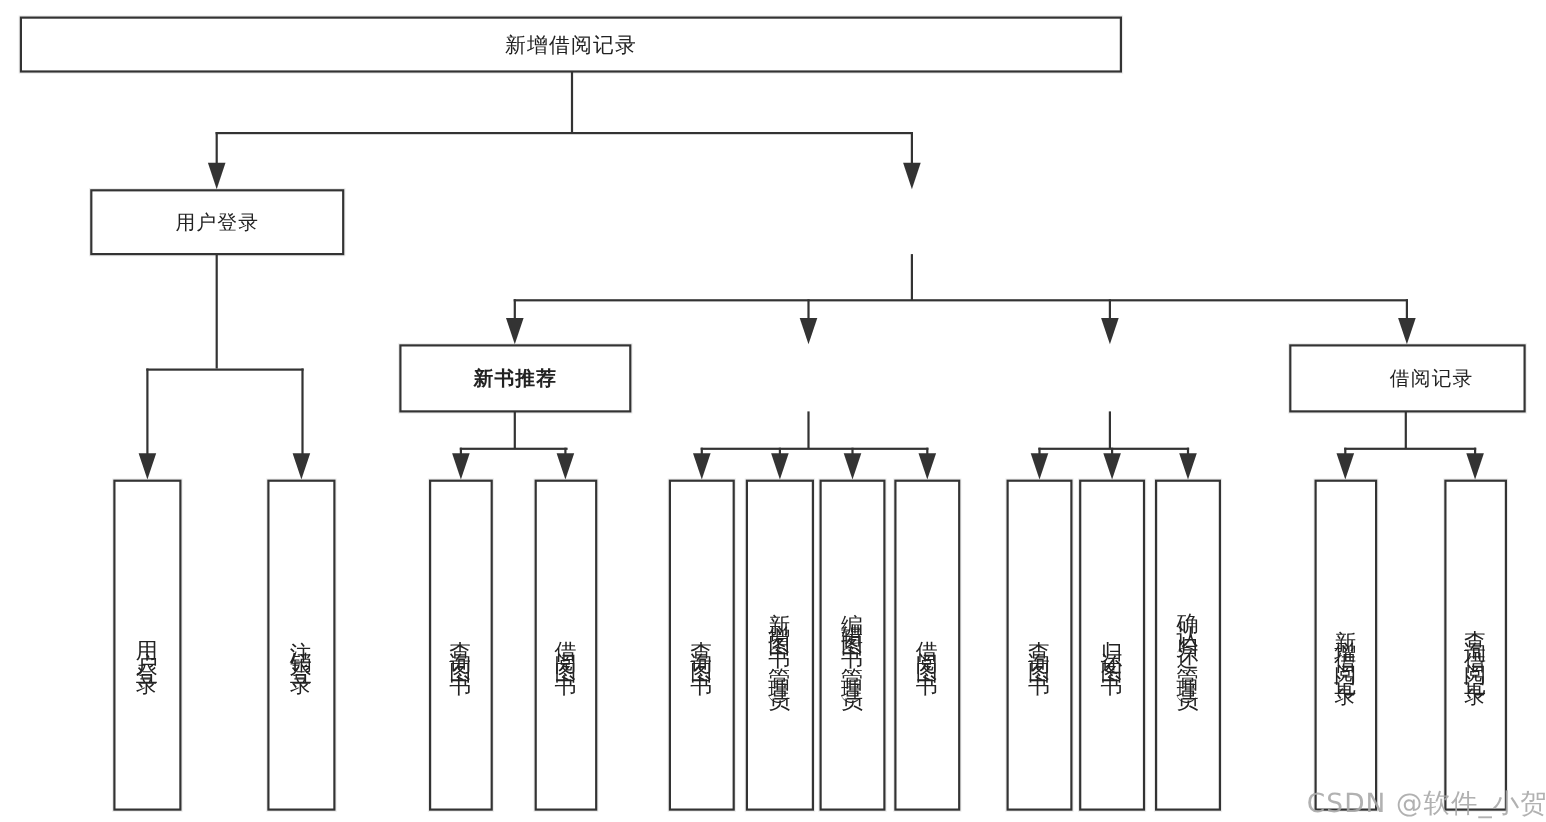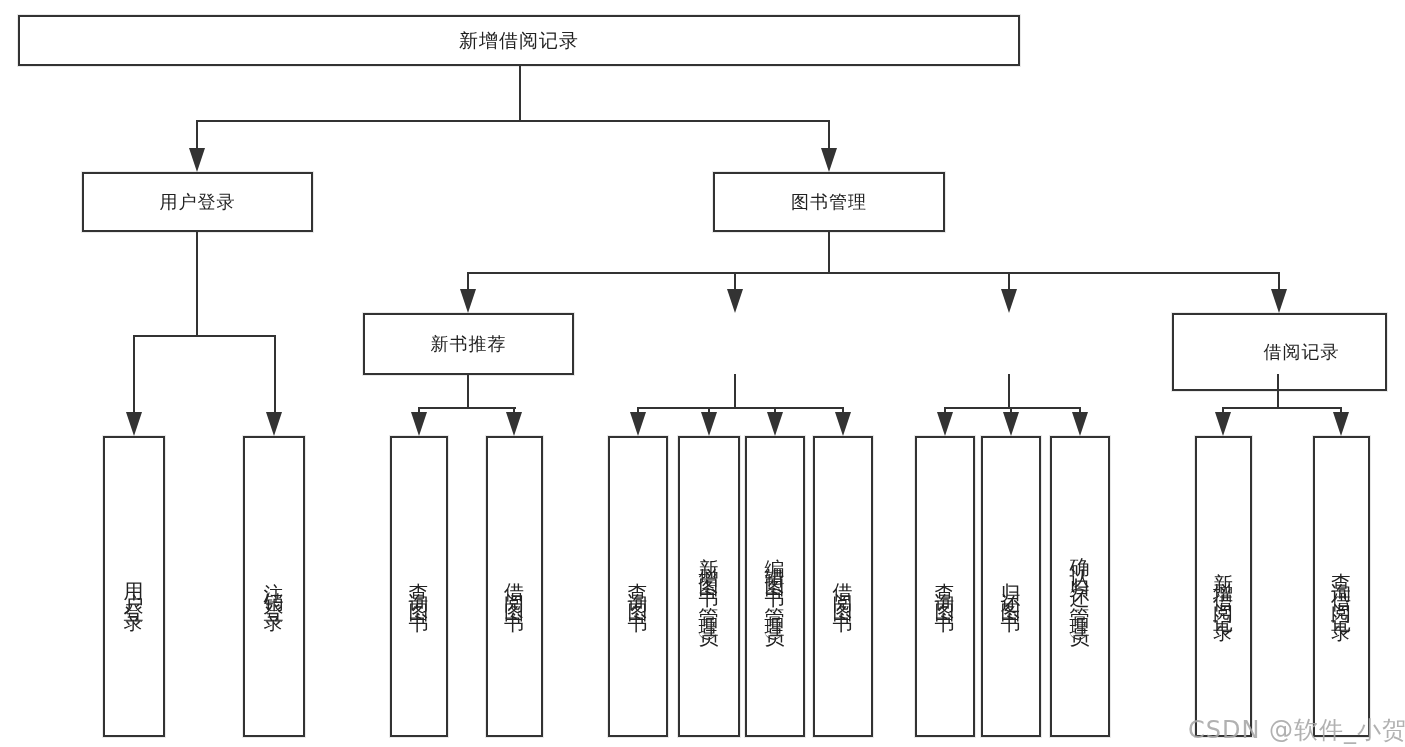--- a/index.html
+++ b/index.html
@@ -38,42 +38,41 @@
   <div class="node h-node root-node" style="left:18px;top:15px;width:1002px;height:51px;">新增借阅记录</div>
 
   <div class="vl" style="left:519px;top:65px;height:56px;"></div>
   <div class="hl" style="left:196px;top:120px;width:634px;"></div>
   <div class="vl" style="left:196px;top:120px;height:30px;"></div>
   <div class="vl" style="left:828px;top:120px;height:30px;"></div>
   <div class="arr" style="left:189px;top:148px;"></div>
   <div class="arr" style="left:821px;top:148px;"></div>
 
   <div class="node h-node" style="left:82px;top:172px;width:231px;height:60px;">用户登录</div>
-  <div class="node h-node" style="left:713px;top:172px;width:232px;height:60px;">图书管理</div>
 
   <div class="vl" style="left:196px;top:231px;height:104px;"></div>
   <div class="hl" style="left:133px;top:335px;width:143px;"></div>
   <div class="vl" style="left:133px;top:335px;height:80px;"></div>
   <div class="vl" style="left:274px;top:335px;height:80px;"></div>
   <div class="arr" style="left:126px;top:412px;"></div>
   <div class="arr" style="left:266px;top:412px;"></div>
 
   <div class="vl" style="left:828px;top:231px;height:42px;"></div>
   <div class="hl" style="left:467px;top:272px;width:813px;"></div>
   <div class="vl" style="left:467px;top:272px;height:20px;"></div>
   <div class="vl" style="left:734px;top:272px;height:20px;"></div>
   <div class="vl" style="left:1008px;top:272px;height:20px;"></div>
   <div class="vl" style="left:1278px;top:272px;height:20px;"></div>
   <div class="arr" style="left:460px;top:289px;"></div>
   <div class="arr" style="left:727px;top:289px;"></div>
   <div class="arr" style="left:1001px;top:289px;"></div>
   <div class="arr" style="left:1271px;top:289px;"></div>
 
-  <div class="node h-node" style="left:363px;top:313px;width:211px;height:62px;">新书推荐</div>
-  <div class="node h-node" style="left:1172px;top:313px;width:215px;height:78px;padding-left:44px;">借阅记录</div>
+  <div class="node h-node" style="left:363px;top:313px;width:211px;height:62px;font-weight:bold;">新书推荐</div>
+  <div class="node h-node" style="left:1172px;top:313px;width:215px;height:62px;padding-left:44px;">借阅记录</div>
 
   <div class="vl" style="left:467px;top:374px;height:34px;"></div>
   <div class="hl" style="left:418px;top:407px;width:98px;"></div>
   <div class="vl" style="left:418px;top:407px;height:8px;"></div>
   <div class="vl" style="left:513px;top:407px;height:8px;"></div>
   <div class="arr" style="left:411px;top:412px;"></div>
   <div class="arr" style="left:506px;top:412px;"></div>
 
   <div class="vl" style="left:734px;top:374px;height:34px;"></div>
   <div class="hl" style="left:637px;top:407px;width:207px;"></div>

